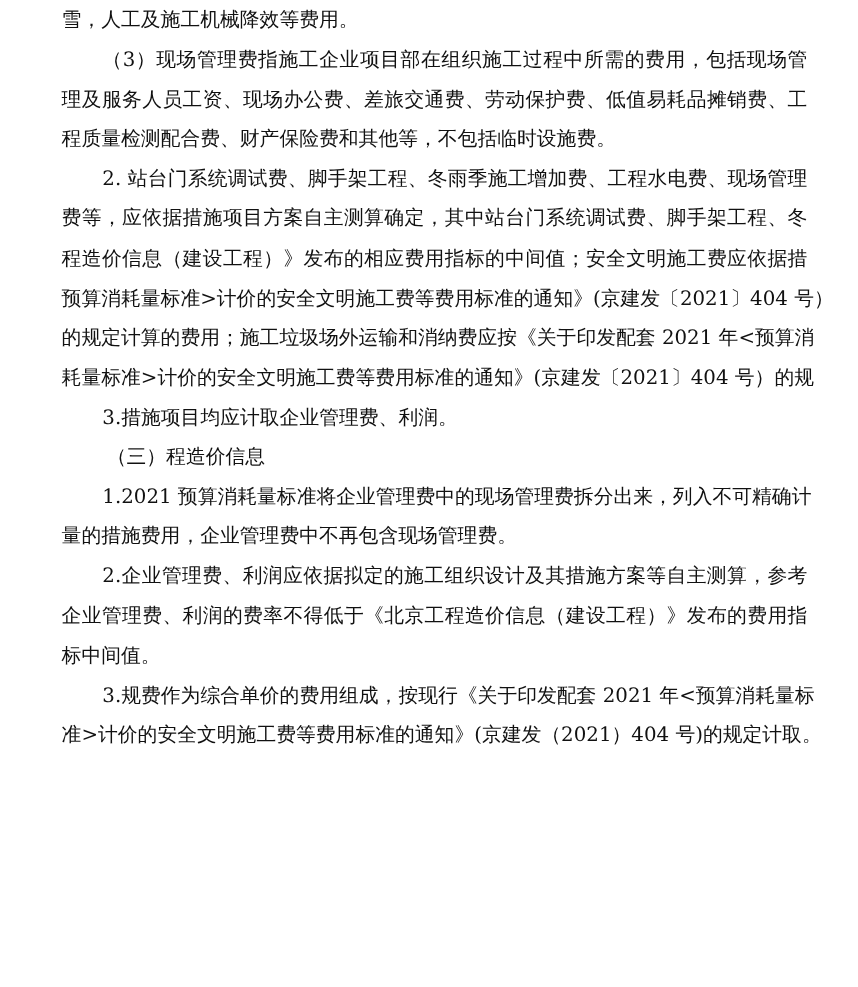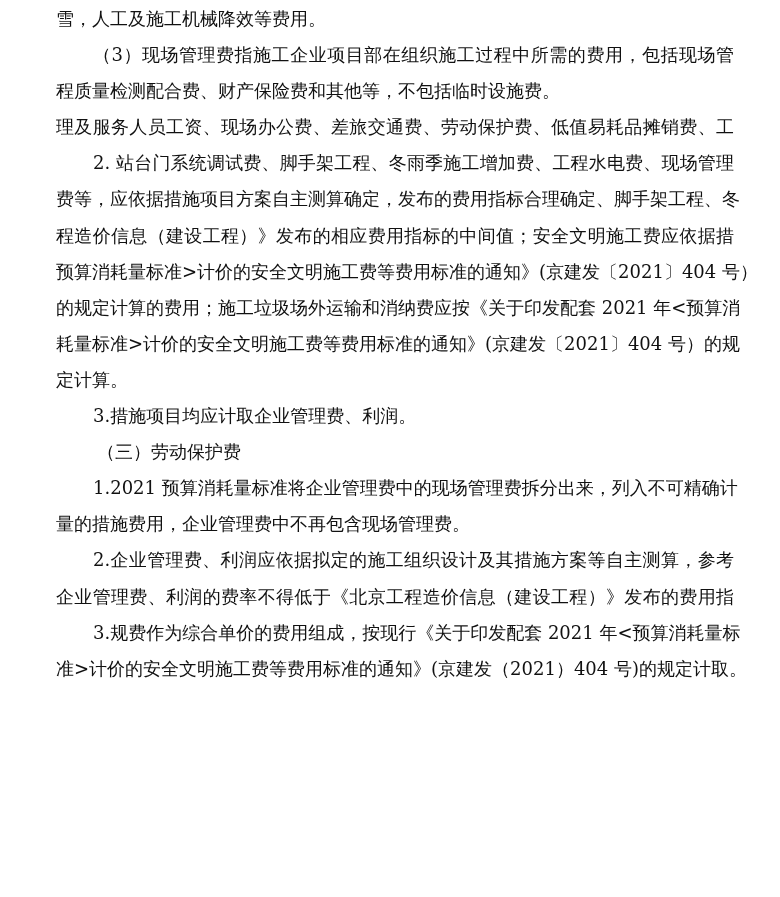--- a/index.html
+++ b/index.html
@@ -15,36 +15,36 @@
   .indent-h { padding-left: 41px; }
 </style>
 </head>
 <body>
 
 <div class="page">
 
   <div class="line last">雪，人工及施工机械降效等费用。</div>
 
   <div class="line indent">（3）现场管理费指施工企业项目部在组织施工过程中所需的费用，包括现场管</div>
+  <div class="line">理及服务人员工资、现场办公费、差旅交通费、劳动保护费、低值易耗品摊销费、工</div>
   <div class="line last">程质量检测配合费、财产保险费和其他等，不包括临时设施费。</div>
-  <div class="line">理及服务人员工资、现场办公费、差旅交通费、劳动保护费、低值易耗品摊销费、工</div>
 
   <div class="line indent">2. 站台门系统调试费、脚手架工程、冬雨季施工增加费、工程水电费、现场管理</div>
-  <div class="line">费等，应依据措施项目方案自主测算确定，发布的费用指标合理确定、脚手架工程、冬</div>
+  <div class="line">费等，应依据措施项目方案自主测算确定，其中站台门系统调试费、脚手架工程、冬</div>
   <div class="line">程造价信息（建设工程）》发布的相应费用指标的中间值；安全文明施工费应依据措</div>
   <div class="line">预算消耗量标准&gt;计价的安全文明施工费等费用标准的通知》(京建发〔2021〕404 号）</div>
   <div class="line">的规定计算的费用；施工垃圾场外运输和消纳费应按《关于印发配套 2021 年&lt;预算消</div>
   <div class="line">耗量标准&gt;计价的安全文明施工费等费用标准的通知》(京建发〔2021〕404 号）的规</div>
-  <div class="line last">定计算。</div>
 
   <div class="line indent last">3.措施项目均应计取企业管理费、利润。</div>
 
-  <div class="line indent-h last">（三）劳动保护费</div>
+  <div class="line indent-h last">（三）程造价信息</div>
 
   <div class="line indent">1.2021 预算消耗量标准将企业管理费中的现场管理费拆分出来，列入不可精确计</div>
   <div class="line last">量的措施费用，企业管理费中不再包含现场管理费。</div>
 
   <div class="line indent">2.企业管理费、利润应依据拟定的施工组织设计及其措施方案等自主测算，参考</div>
   <div class="line">企业管理费、利润的费率不得低于《北京工程造价信息（建设工程）》发布的费用指</div>
+  <div class="line last">标中间值。</div>
 
   <div class="line indent">3.规费作为综合单价的费用组成，按现行《关于印发配套 2021 年&lt;预算消耗量标</div>
   <div class="line last">准&gt;计价的安全文明施工费等费用标准的通知》(京建发（2021）404 号)的规定计取。</div>
 </div>
 
 </body></html>

